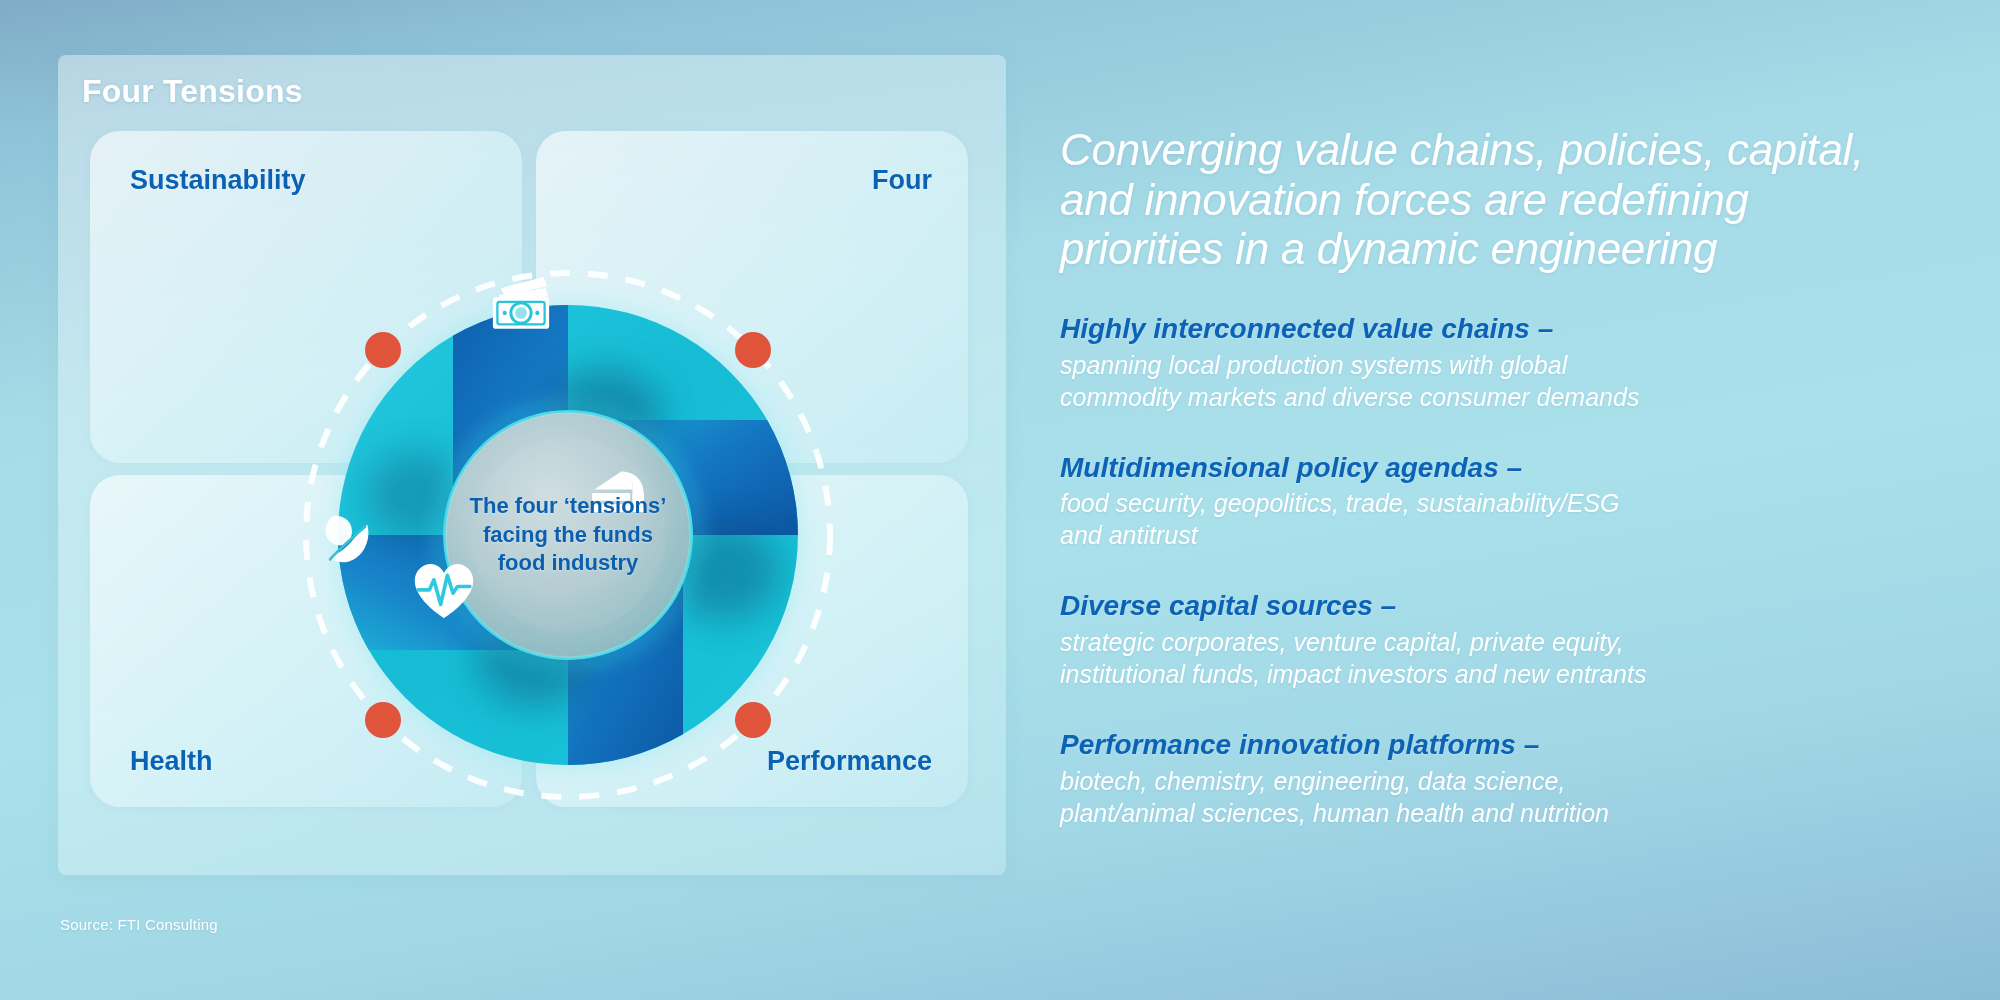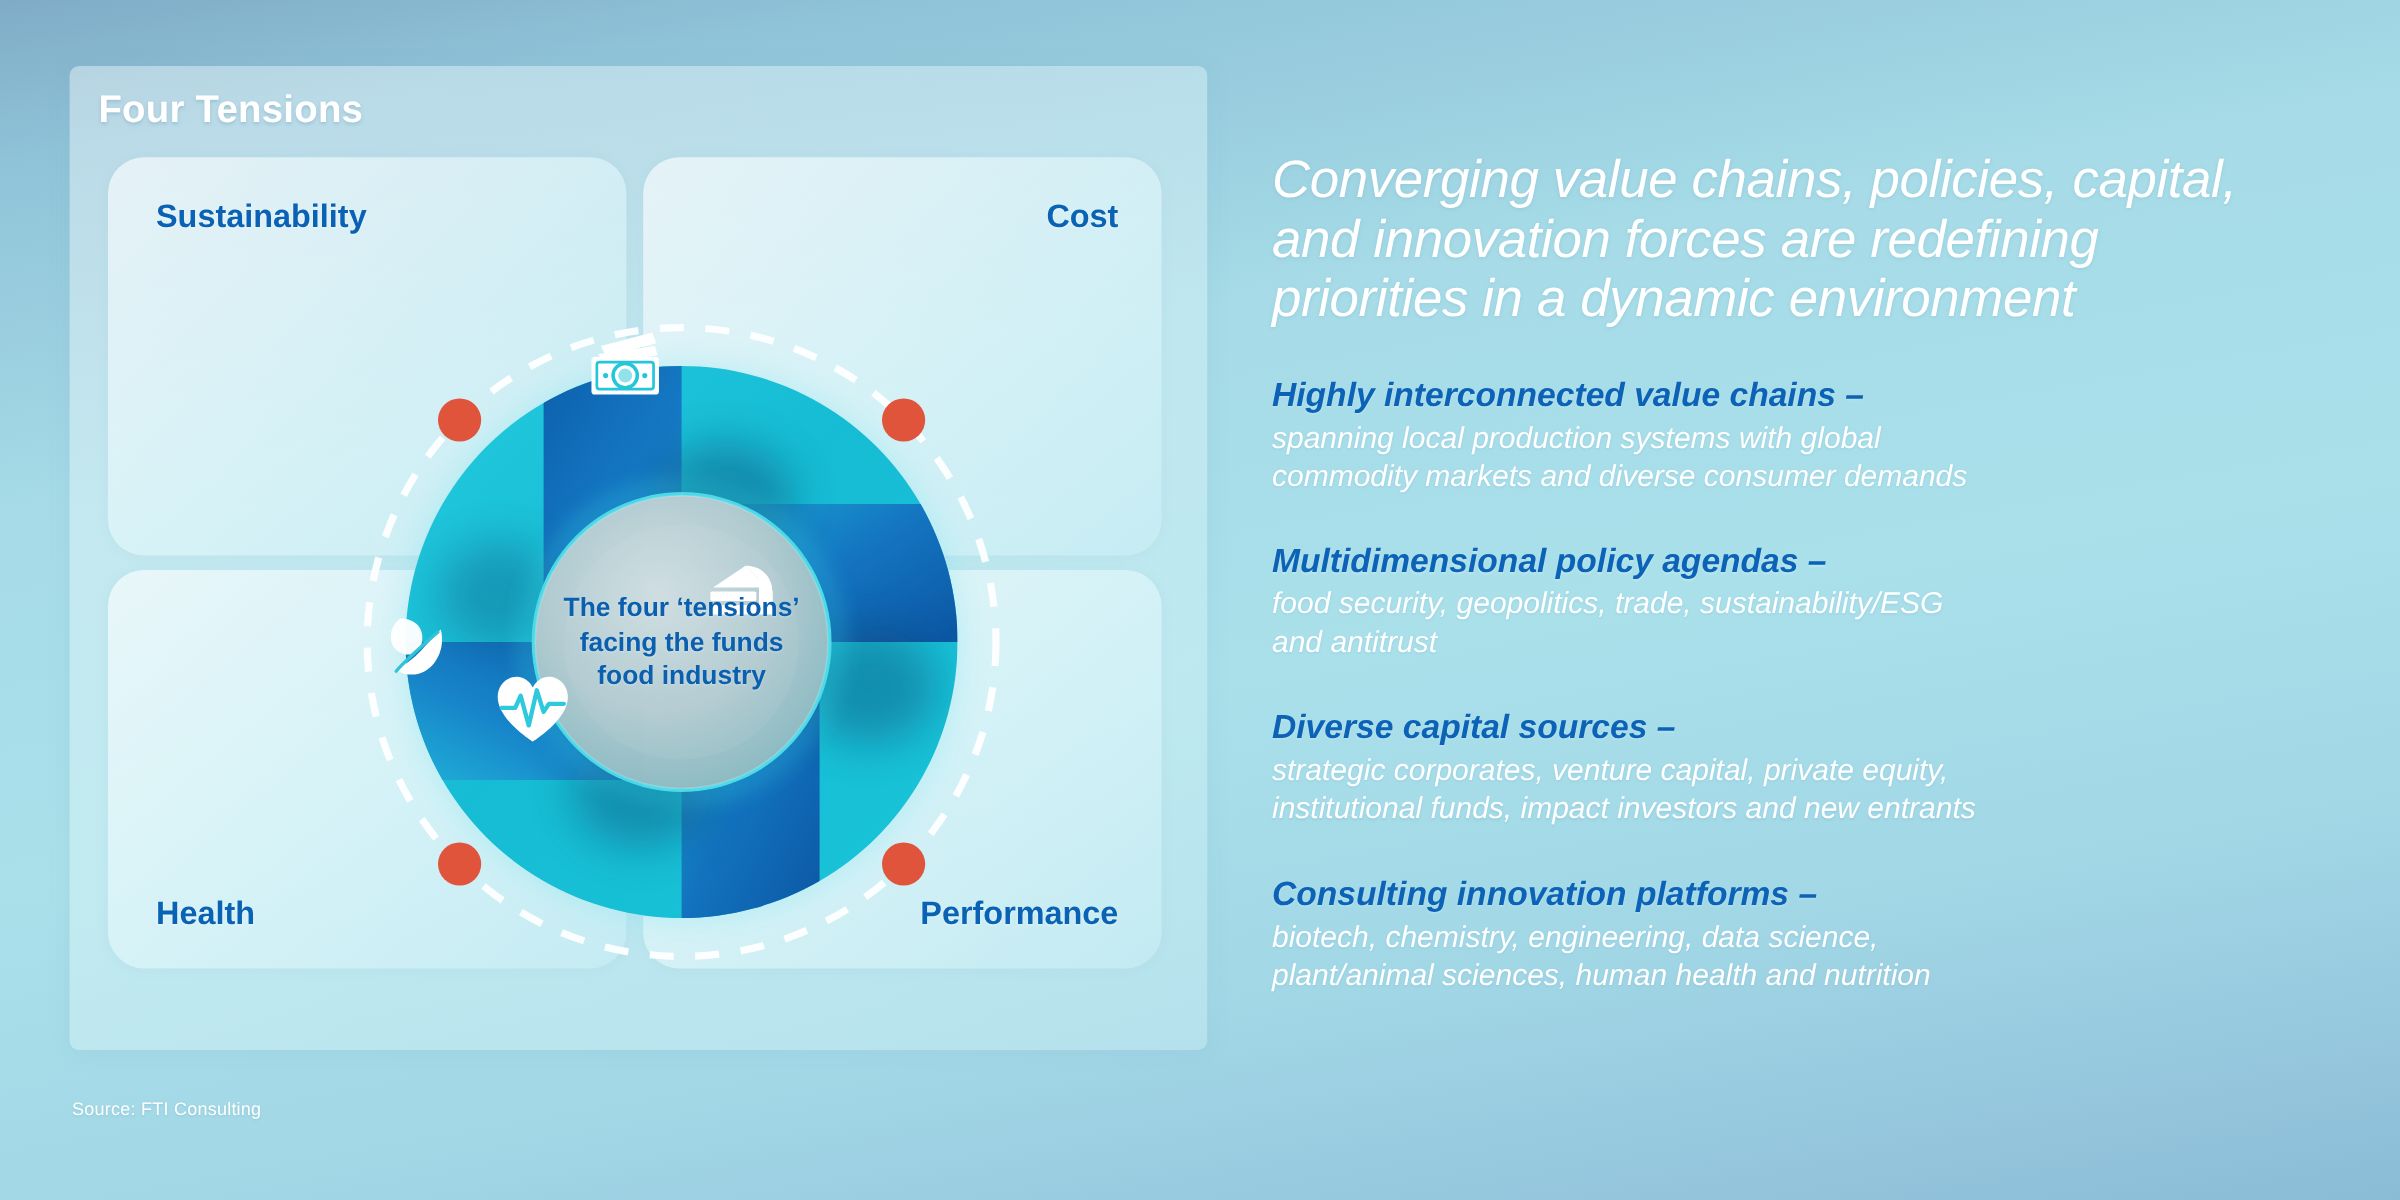--- a/index.html
+++ b/index.html
@@ -95,21 +95,21 @@
 
 <div id="left-panel">
 
   <div id="panel-title">Four Tensions</div>
 
   <div class="quad" id="quad-sustainability">
     <div class="quad-label" id="label-sustainability">Sustainability</div>
   </div>
 
   <div class="quad" id="quad-cost">
-    <div class="quad-label" id="label-cost">Cost</div>
+    <div class="quad-label" id="label-cost">Four</div>
   </div>
 
   <div class="quad" id="quad-health">
     <div class="quad-label" id="label-health">Health</div>
   </div>
 
   <div class="quad" id="quad-performance">
     <div class="quad-label" id="label-performance">Performance</div>
   </div>
 
@@ -231,21 +231,21 @@
   </div>
 </div>
 
 <div id="source-note">Source: FTI Consulting</div>
 
 <div id="right-col">
 
   <div id="headline">
     <div>Converging value chains, policies, capital,</div>
     <div>and innovation forces are redefining</div>
-    <div>priorities in a dynamic environment</div>
+    <div>priorities in a dynamic engineering</div>
   </div>
 
   <div class="bullet">
     <div class="bullet-head"><span>Highly interconnected value chains</span><span class="dash"> –</span></div>
     <div class="bullet-body">
       <div>spanning local production systems with global</div>
       <div>commodity markets and diverse consumer demands</div>
     </div>
   </div>
 
@@ -259,20 +259,20 @@
 
   <div class="bullet">
     <div class="bullet-head"><span>Diverse capital sources</span><span class="dash"> –</span></div>
     <div class="bullet-body">
       <div>strategic corporates, venture capital, private equity,</div>
       <div>institutional funds, impact investors and new entrants</div>
     </div>
   </div>
 
   <div class="bullet">
-    <div class="bullet-head"><span>Consulting innovation platforms </span><span class="dash"> –</span></div>
+    <div class="bullet-head"><span>Performance innovation platforms </span><span class="dash"> –</span></div>
     <div class="bullet-body">
       <div>biotech, chemistry, engineering, data science,</div>
       <div>plant/animal sciences, human health and nutrition</div>
     </div>
   </div>
 
 </div>
 
 </body></html>

